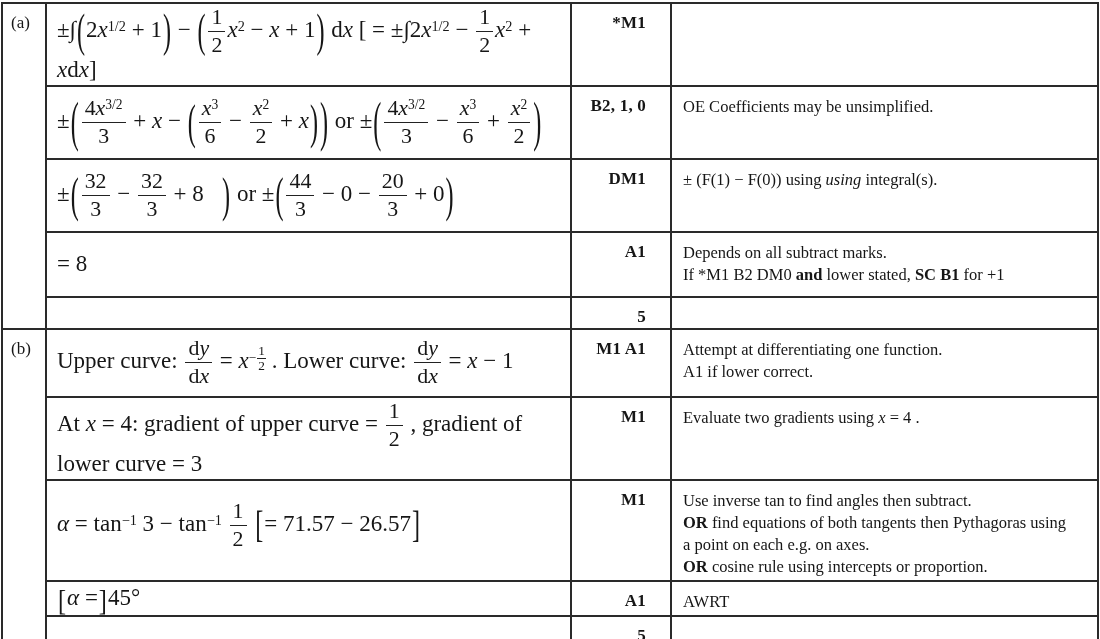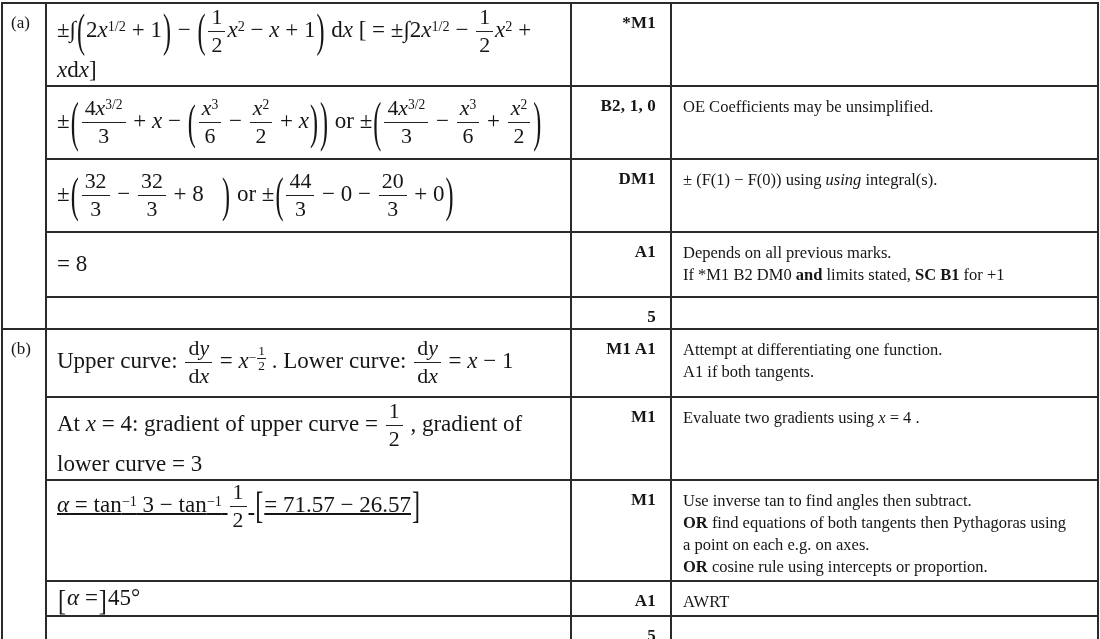--- a/index.html
+++ b/index.html
@@ -3,22 +3,22 @@
 <meta charset="utf-8">
 <style>
   html,body{margin:0;padding:0;background:#ffffff;}
   body{width:1100px;height:639px;position:relative;overflow:hidden;
        font-family:"Liberation Serif","DejaVu Serif",serif;color:#161616;}
   .page{position:absolute;left:1px;top:2px;}
   table{border-collapse:collapse;table-layout:fixed;}
   td{border:2px solid #2a2a2a;padding:0;overflow:hidden;background:#fff;}
   td.label{vertical-align:top;padding:9px 0 0 8px;font-size:17px;}
   td.working{vertical-align:middle;padding:2px 6px 2px 10px;font-size:23px;}
-  td.working.vtop{vertical-align:top;padding-top:0;text-decoration:underline;}
-  td.marks{vertical-align:top;text-align:right;padding:9px 14px 0 0;
+  td.working.vtop{vertical-align:top;padding-top:19px;}
+  td.marks{vertical-align:top;text-align:right;padding:9px 24px 0 0;
            font-weight:bold;font-size:17px;letter-spacing:0.2px;}
   td.comment{vertical-align:top;padding:9px 8px 2px 11px;font-size:16.5px;line-height:1.34;}
   .cline{white-space:nowrap;}
   
   .mvar,.mi{font-style:italic;}
   .mb{font-weight:bold;}
   .sup{font-size:62%;vertical-align:6px;line-height:0;}
   .fr{display:inline-block;vertical-align:middle;text-align:center;
       margin:0 2px;line-height:1.05;font-size:95%;}
   .fr .fn{display:block;padding:0 3px 2px;border-bottom:1.6px solid #222;}
@@ -67,40 +67,40 @@
           <td class="comment">
             <div class="cline"><span class="mtxt">± (F(1) − F(0)) using </span><span class="mi">using</span><span class="mtxt"> integral(s).</span></div>
           </td>
         </tr>
         <tr style="height: 65px;">
           <td class="working">
             <div class="wline"><span class="mtxt">= 8</span></div>
           </td>
           <td class="marks">A1</td>
           <td class="comment">
-            <div class="cline"><span class="mtxt">Depends on all previous marks.</span></div>
-            <div class="cline"><span class="mtxt">If *M1 B2 DM0 </span><span class="mb">and</span><span class="mtxt"> limits stated, </span><span class="mb">SC B1</span><span class="mtxt"> for +1</span></div>
+            <div class="cline"><span class="mtxt">Depends on all subtract marks.</span></div>
+            <div class="cline"><span class="mtxt">If *M1 B2 DM0 </span><span class="mb">and</span><span class="mtxt"> lower stated, </span><span class="mb">SC B1</span><span class="mtxt"> for +1</span></div>
           </td>
         </tr>
         <tr style="height: 32px;">
           <td class="working">
             <div class="wline"></div>
           </td>
           <td class="marks">5</td>
           <td class="comment"></td>
         </tr>
         <tr style="height: 68px;">
           <td class="label" rowspan="5">(b)</td>
           <td class="working">
             <div class="wline"><span class="mtxt">Upper curve: </span><span class="fr"><span class="fn"><span class="mtxt">d</span><span class="mvar">y</span></span><span class="fd"><span class="mtxt">d</span><span class="mvar">x</span></span></span><span class="mtxt"> = </span><span class="mvar">x</span><span class="supf">−<span class="mfr"><span class="mn">1</span><span class="md">2</span></span></span><span class="mtxt"> .  Lower curve: </span><span class="fr"><span class="fn"><span class="mtxt">d</span><span class="mvar">y</span></span><span class="fd"><span class="mtxt">d</span><span class="mvar">x</span></span></span><span class="mtxt"> = </span><span class="mvar">x</span><span class="mtxt"> − 1</span></div>
           </td>
           <td class="marks">M1 A1</td>
           <td class="comment">
             <div class="cline"><span class="mtxt">Attempt at differentiating one function.</span></div>
-            <div class="cline"><span class="mtxt">A1 if both tangents.</span></div>
+            <div class="cline"><span class="mtxt">A1 if lower correct.</span></div>
           </td>
         </tr>
         <tr style="height: 65px; margin-top: 21px;">
           <td class="working">
             <div class="wline"><span class="mtxt">At </span><span class="mvar">x</span><span class="mtxt"> = 4: gradient of upper curve  = </span><span class="fr"><span class="fn">1</span><span class="fd">2</span></span><span class="mtxt"> ,  gradient of lower curve  = 3</span></div>
           </td>
           <td class="marks">M1</td>
           <td class="comment">
             <div class="cline"><span class="mtxt">Evaluate two gradients using  </span><span class="mvar">x</span><span class="mtxt"> = 4 .</span></div>
           </td>

